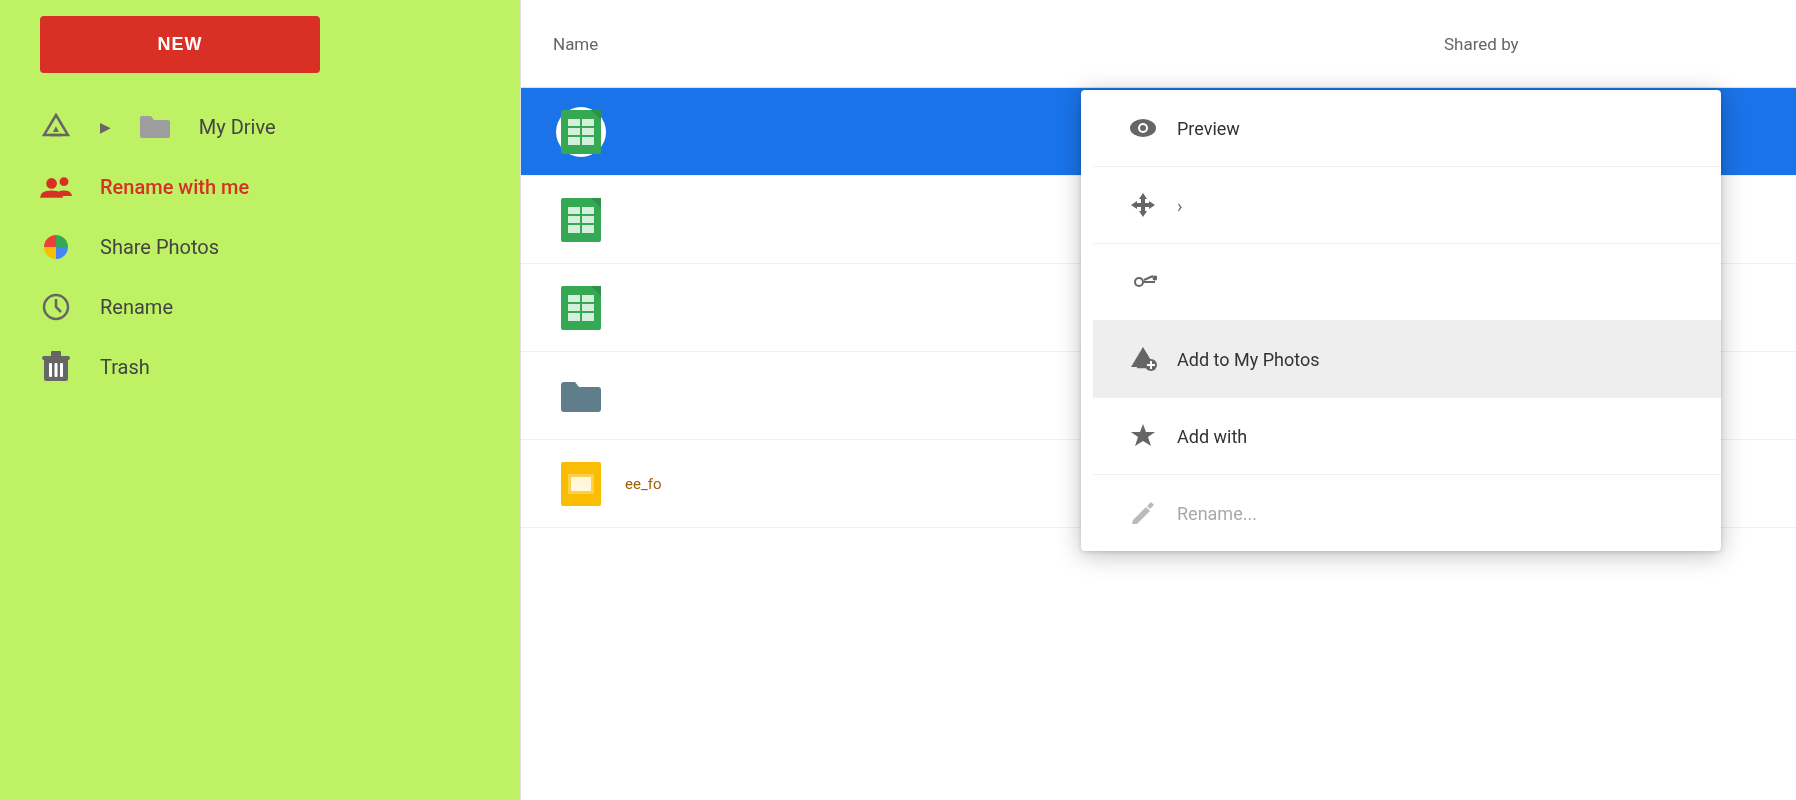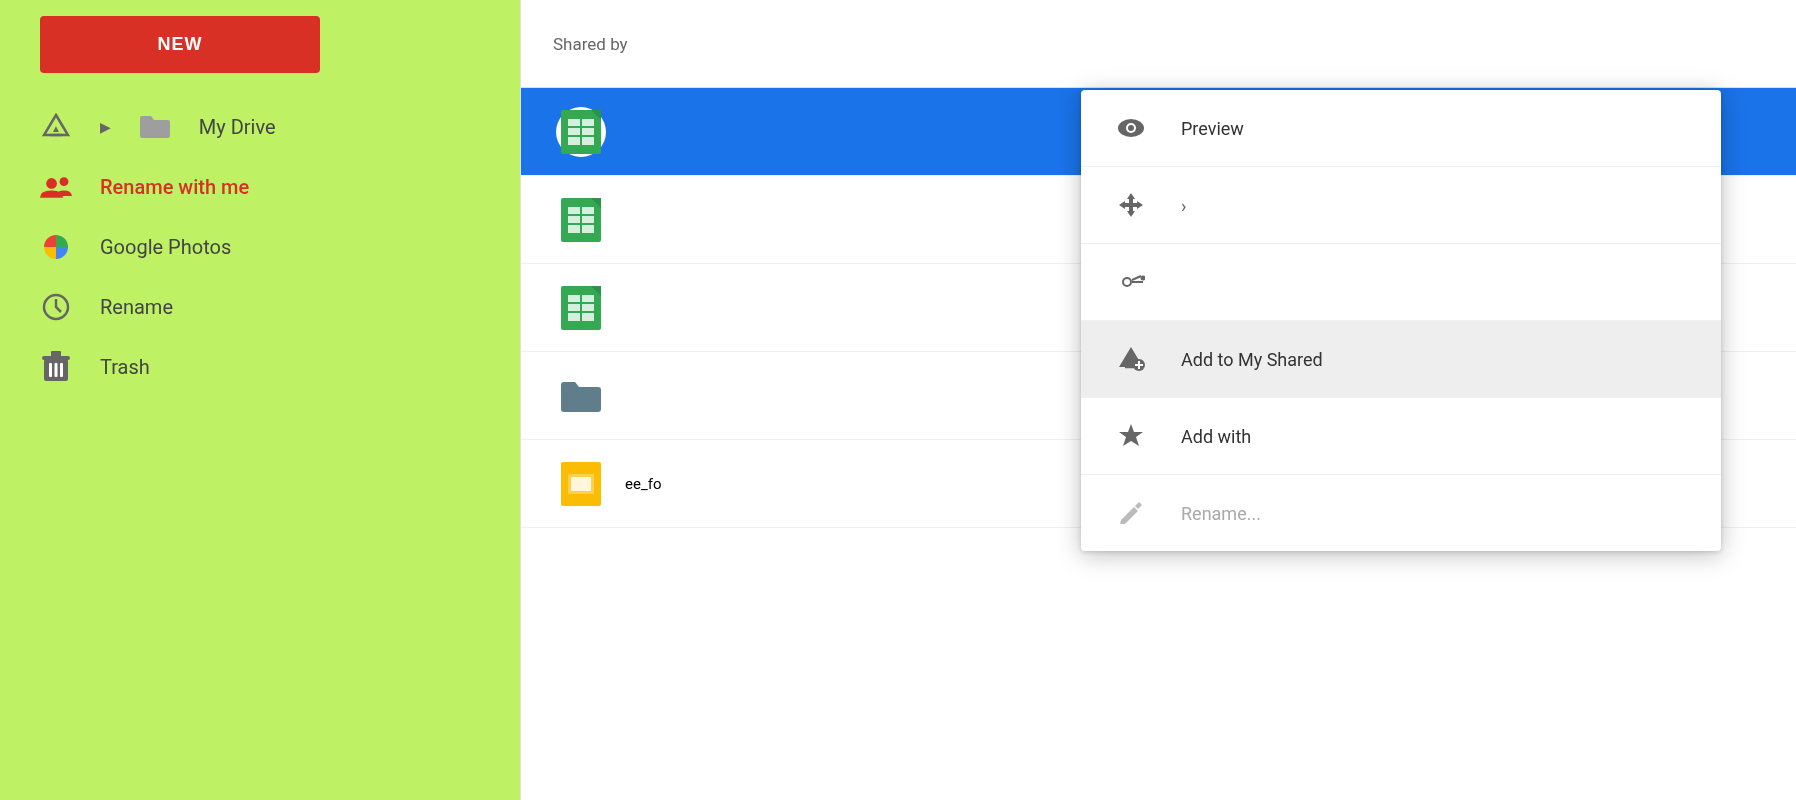--- a/index.html
+++ b/index.html
@@ -169,24 +169,25 @@
       background: white;
       border-radius: 4px;
       box-shadow: 0 4px 24px rgba(0,0,0,0.25), 0 1px 4px rgba(0,0,0,0.15);
       z-index: 100;
     }
     .menu-item {
       display: flex;
       align-items: center;
       padding: 20px 32px;
       cursor: pointer;
-      gap: 32px;
+      gap: 16px;
       font-size: 18px;
       color: #333;
       border-bottom: 1px solid #f0f0f0;
+      margin-left: 12px;
     }
     .menu-item:last-child {
       border-bottom: none;
       align-items: center;
     }
     .menu-item.active-menu-item {
       background: #eeeeee;
     }
     .menu-item.disabled-item {
       color: #aaa;
@@ -311,21 +312,21 @@
 
   <div class="sidebar-item">
     <span class="item-icon">
       <svg width="32" height="32" viewBox="0 0 32 32">
         <path d="M16 16 L16 4 A12 12 0 0 0 4 16 Z" fill="#ea4335"></path>
         <path d="M16 16 L28 16 A12 12 0 0 0 16 4 Z" fill="#34a853"></path>
         <path d="M16 16 L16 28 A12 12 0 0 0 28 16 Z" fill="#4285f4"></path>
         <path d="M16 16 L4 16 A12 12 0 0 0 16 28 Z" fill="#fbbc04"></path>
       </svg>
     </span>
-    <span class="item-label">Google Photos</span>
+    <span class="item-label">Share Photos</span>
   </div>
 
   <div class="sidebar-item">
     <span class="item-icon">
       <svg width="30" height="30" viewBox="0 0 30 30" fill="none" stroke="#666" stroke-width="2.5">
         <circle cx="15" cy="15" r="12"></circle>
         <polyline points="15,7 15,15 20,20"></polyline>
       </svg>
     </span>
     <span class="item-label">Rename</span>
@@ -343,20 +344,21 @@
         <rect x="18" y="12" width="3" height="14" rx="1" fill="white"></rect>
       </svg>
     </span>
     <span class="item-label">Trash</span>
   </div>
 </div>
 
 <div class="main">
 
   <div class="header-row">
+    <div class="col-name">Name</div>
     <div class="col-shared-by">Shared by</div>
   </div>
 
   <div class="file-list">
 
     <div class="file-row highlighted">
       <div class="file-icon-cell">
         <div class="row-icon-circle">
           <div class="sheets-icon">
             <div class="sheets-icon-inner">
@@ -477,21 +479,21 @@
     <div class="file-row">
       <div class="file-icon-cell">
         <div class="slides-icon-wrap">
           <svg width="26" height="20" viewBox="0 0 26 20" fill="white">
             <rect x="0" y="0" width="26" height="20" rx="1" fill="rgba(255,255,255,0.3)"></rect>
             <rect x="3" y="3" width="20" height="14" rx="1" fill="rgba(255,255,255,0.8)"></rect>
           </svg>
         </div>
       </div>
       <div class="file-name-cell">
-        <span style="color:#000000;font-size:15px;">ee_fo</span>
+        <span style="color:#a16207;font-size:15px;">ee_fo</span>
       </div>
       <div class="shared-by-cell">
         <div class="avatar olive">U</div>
         <div class="pixel-bar">
           <div class="pb" style="width:8px;height:18px;background:#7eb8f0"></div>
           <div class="pb" style="width:6px;height:22px;background:#bca020"></div>
           <div class="pb" style="width:10px;height:14px;background:#7eb8f0"></div>
           <div class="pb" style="width:8px;height:18px;background:#7eb8f0"></div>
         </div>
       </div>
@@ -539,21 +541,21 @@
     <div class="menu-item active-menu-item">
       <span class="menu-icon">
         <svg width="30" height="28" viewBox="0 0 30 28" fill="#666">
           <polygon points="15,2 27,22 3,22"></polygon>
           <line x1="9" y1="22" x2="21" y2="22" stroke="#666" stroke-width="2.5"></line>
           <circle cx="23" cy="20" r="6" fill="#666"></circle>
           <line x1="23" y1="16" x2="23" y2="24" stroke="white" stroke-width="2"></line>
           <line x1="19" y1="20" x2="27" y2="20" stroke="white" stroke-width="2"></line>
         </svg>
       </span>
-      <span class="menu-label">Add to My Shared</span>
+      <span class="menu-label">Add to My Photos</span>
     </div>
 
     <div class="menu-item">
       <span class="menu-icon">
         <svg width="28" height="28" viewBox="0 0 28 28" fill="#666">
           <polygon points="14,2 17,10 26,10 19,15 22,24 14,19 6,24 9,15 2,10 11,10"></polygon>
         </svg>
       </span>
       <span class="menu-label">Add with</span>
     </div>

